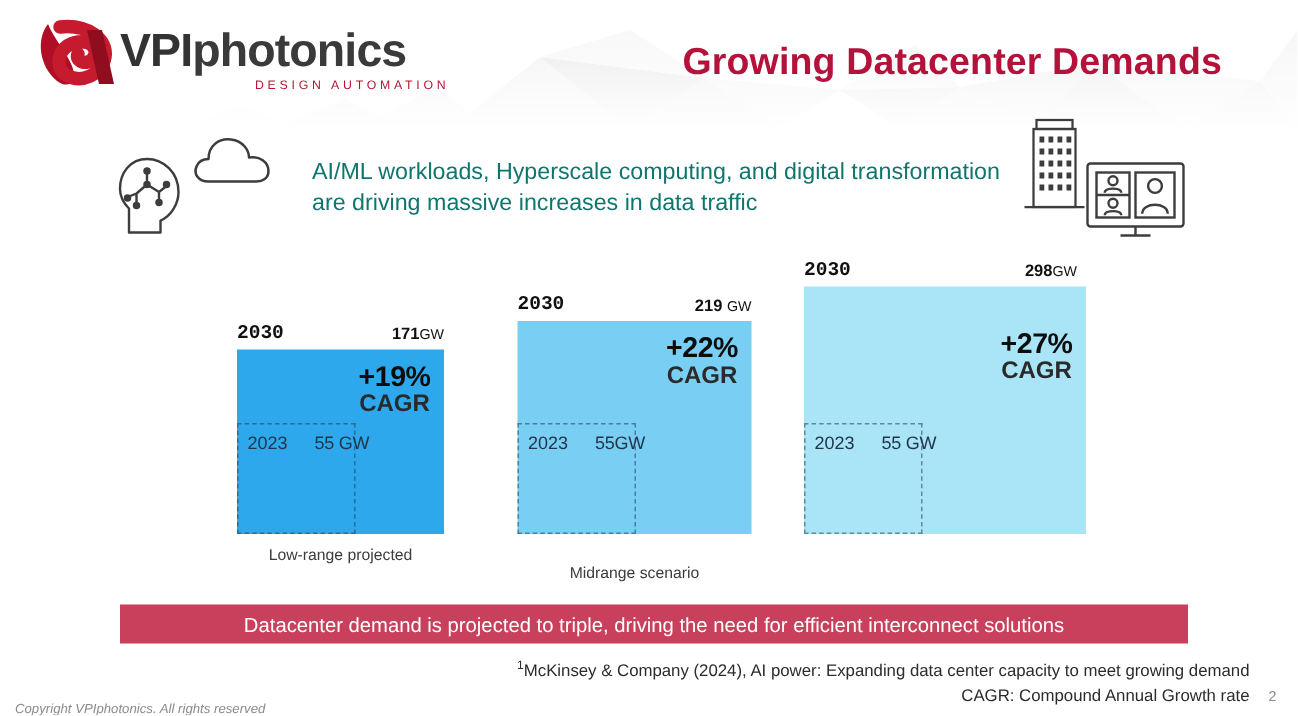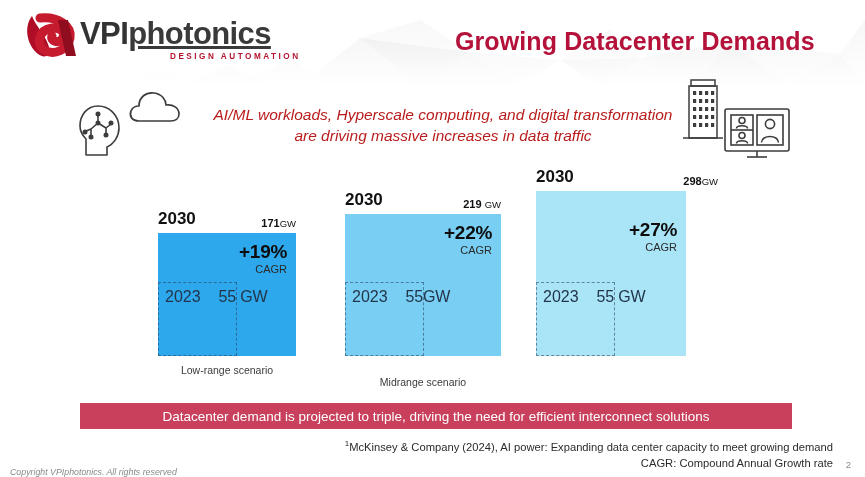--- a/index.html
+++ b/index.html
@@ -29,45 +29,43 @@
     position: absolute; left: 18px; top: 8px;
     width: 250px; height: 62px;
   }
   #logo .mark { position: absolute; left: 0; top: 2px; }
   #logo .wordmark {
     position: absolute; left: 62px; top: 8px;
     font-size: 31px; font-weight: bold; letter-spacing: -0.6px;
     white-space: nowrap;
   }
   #logo .wm-vpi { color: #333333; }
-  #logo .wm-photonics { color: #3a3a3a; text-decoration: underline; }
+  #logo .wm-photonics { color: #3a3a3a; }
   #logo .tagline {
     position: absolute; left: 124px; top: 44px;
-    font-size: 8.2px; font-weight: bold; letter-spacing: 2.5px;
+    font-size: 8.2px; font-weight: normal; letter-spacing: 2.5px;
     color: #b31632; white-space: nowrap; padding-left: 28px;
   }
 
   
   #page-title {
     position: absolute; left: 455px; top: 27px;
     width: 400px;
     font-size: 25px; font-weight: bold;
     color: #b4123a;
     letter-spacing: 0.1px;
     white-space: nowrap;
   }
 
   
   #intro-text {
     position: absolute; left: 208px; top: 104px;
     width: 470px;
     font-size: 15.5px; line-height: 21px;
-    color: #b91c1c;
-    text-align: center;
-    font-style: italic;
+    color: #0f766e;
   }
 
   
   .deco-icon { position: absolute; }
   #icon-ai-head  { left: 78px;  top: 103px; }
   #icon-cloud    { left: 127px; top: 90px; }
   #icon-building { left: 680px; top: 78px; }
   #icon-video    { left: 723px; top: 107px; }
 
   
@@ -85,53 +83,53 @@
     width: 600px; height: 215px;
   }
   .scenario { position: absolute; bottom: 0; }
 
   .sq-labels {
     position: absolute; left: 0; right: 0;
     height: 15px;
     display: flex; justify-content: space-between; align-items: flex-end;
   }
   .sq-year {
-    font-size: 17px; font-weight: bold; color: #111111; white-space: nowrap;
+    font-size: 13px; font-weight: bold; color: #111111; white-space: nowrap; font-family: Liberation Mono, monospace;
   }
   .sq-value {
     font-size: 11px; font-weight: bold; color: #111111; white-space: nowrap;
   }
   .sq-value .unit { font-weight: normal; font-size: 9.5px; }
 
   .square { position: absolute; left: 0; }
   .inner-square {
     position: absolute; left: 0; bottom: 0;
     border: 1px dashed rgba(35,60,90,0.55);
     border-right-style: dashed; border-top-style: dashed;
     border-left-style: dashed; border-bottom-style: dashed;
   }
   .inner-labels {
     position: absolute; left: 6px; top: 5px;
     width: calc(100% + 40px);
     display: flex; gap: 18px;
-    font-size: 16px; color: #23354a;
+    font-size: 12px; color: #23354a;
     white-space: nowrap;
   }
   .inner-labels .ilbl-gw { letter-spacing: -0.2px; }
 
   .cagr-block {
     position: absolute; right: 9px; top: 8px;
-    text-align: right;
+    text-align: center;
   }
   .cagr-pct {
     font-size: 19px; font-weight: bold; color: #0d0d0d;
     letter-spacing: -0.3px; line-height: 22px;
   }
   .cagr-word {
-    font-size: 11px; color: #2a2a2a; line-height: 13px;
+    font-size: 16px; color: #2a2a2a; line-height: 13px; font-weight: bold;
   }
 
   .sq-caption {
     position: absolute; left: 0;
     width: 100%;
     text-align: center;
     font-size: 10.5px; color: #3b3b3b;
     white-space: nowrap;
   }
 
@@ -300,21 +298,21 @@
           <div class="cagr-pct">+19%</div>
           <div class="cagr-word">CAGR</div>
         </div>
         <div class="inner-square" style="width:79px; height:74px;">
           <div class="inner-labels">
             <span>2023</span>
             <span class="ilbl-gw">55 GW</span>
           </div>
         </div>
       </div>
-      <div class="sq-caption" style="top:186px;">Low-range scenario</div>
+      <div class="sq-caption" style="top:186px;">Low-range projected</div>
     </div>
 
     <div class="scenario" style="left:205px; width:156px; height:215px;">
       <div class="sq-labels" style="top:17px; width:156px;">
         <span class="sq-year">2030</span>
         <span class="sq-value"><span>219</span> <span class="unit">GW</span></span>
       </div>
       <div class="square" style="top:36px; width:156px; height:142px; background:#79cef4;">
         <div class="cagr-block">
           <div class="cagr-pct">+22%</div>
@@ -328,21 +326,21 @@
         </div>
       </div>
       <div class="sq-caption" style="top:186px;margin-top:12px;">Midrange scenario</div>
     </div>
 
     <div class="scenario" style="left:396px; width:182px; height:215px;">
       <div class="sq-labels" style="top:-6px; width:182px;">
         <span class="sq-year">2030</span>
         <span class="sq-value"><span>298</span><span class="unit">GW</span></span>
       </div>
-      <div class="square" style="top:13px; width:150px; height:165px; background:#a9e4f7;">
+      <div class="square" style="top:13px; width:188px; height:165px; background:#a9e4f7;">
         <div class="cagr-block" style="top:28px;">
           <div class="cagr-pct">+27%</div>
           <div class="cagr-word">CAGR</div>
         </div>
         <div class="inner-square" style="width:79px; height:74px;">
           <div class="inner-labels">
             <span>2023</span>
             <span class="ilbl-gw">55 GW</span>
           </div>
         </div>

